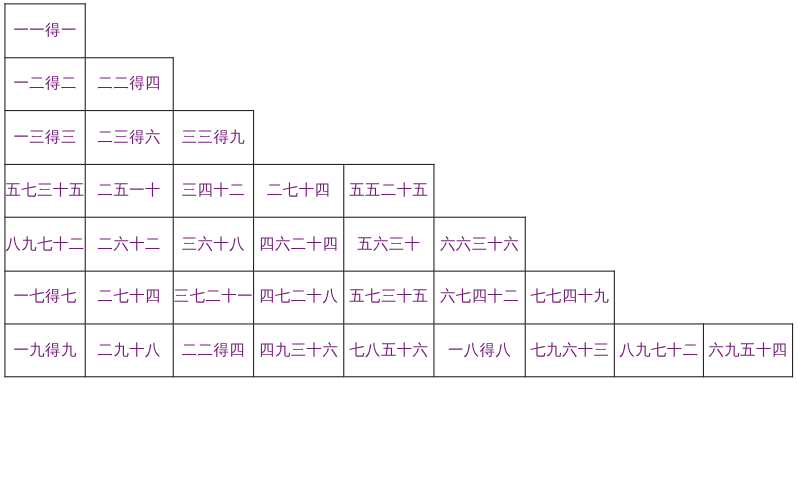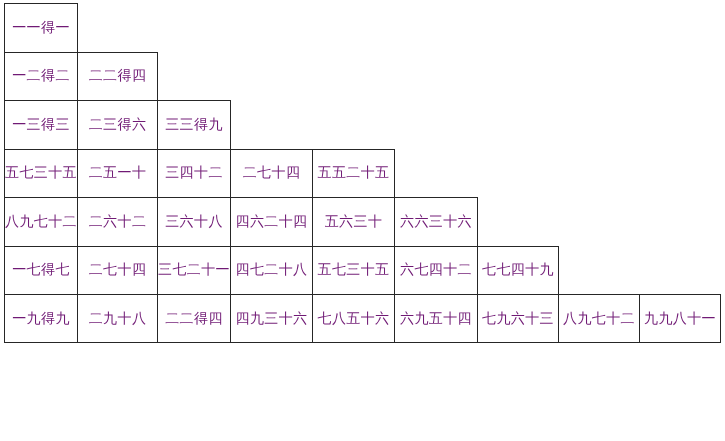--- a/index.html
+++ b/index.html
@@ -112,20 +112,20 @@
           <td class="cell">六七四十二</td>
           <td class="cell">七七四十九</td>
           <td class="spacer" colspan="2"></td>
         </tr>
         <tr>
           <td class="cell">一九得九</td>
           <td class="cell">二九十八</td>
           <td class="cell">二二得四</td>
           <td class="cell">四九三十六</td>
           <td class="cell">七八五十六</td>
-          <td class="cell">六九五十四</td>
+          <td class="cell">一八得八</td>
           <td class="cell">七九六十三</td>
           <td class="cell">八九七十二</td>
-          <td class="cell">九九八十一</td>
+          <td class="cell">六九五十四</td>
         </tr>
       </tbody>
   </table>
 </div>
 
 </body></html>

